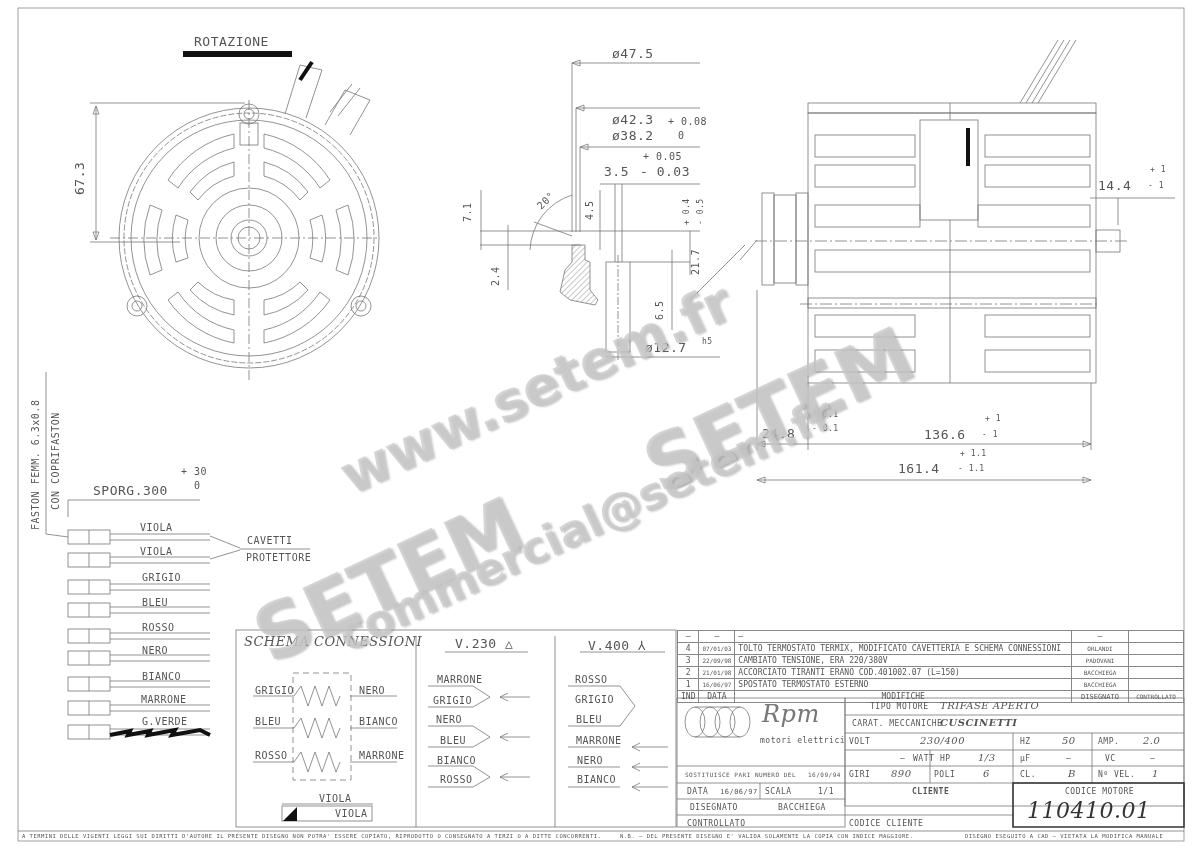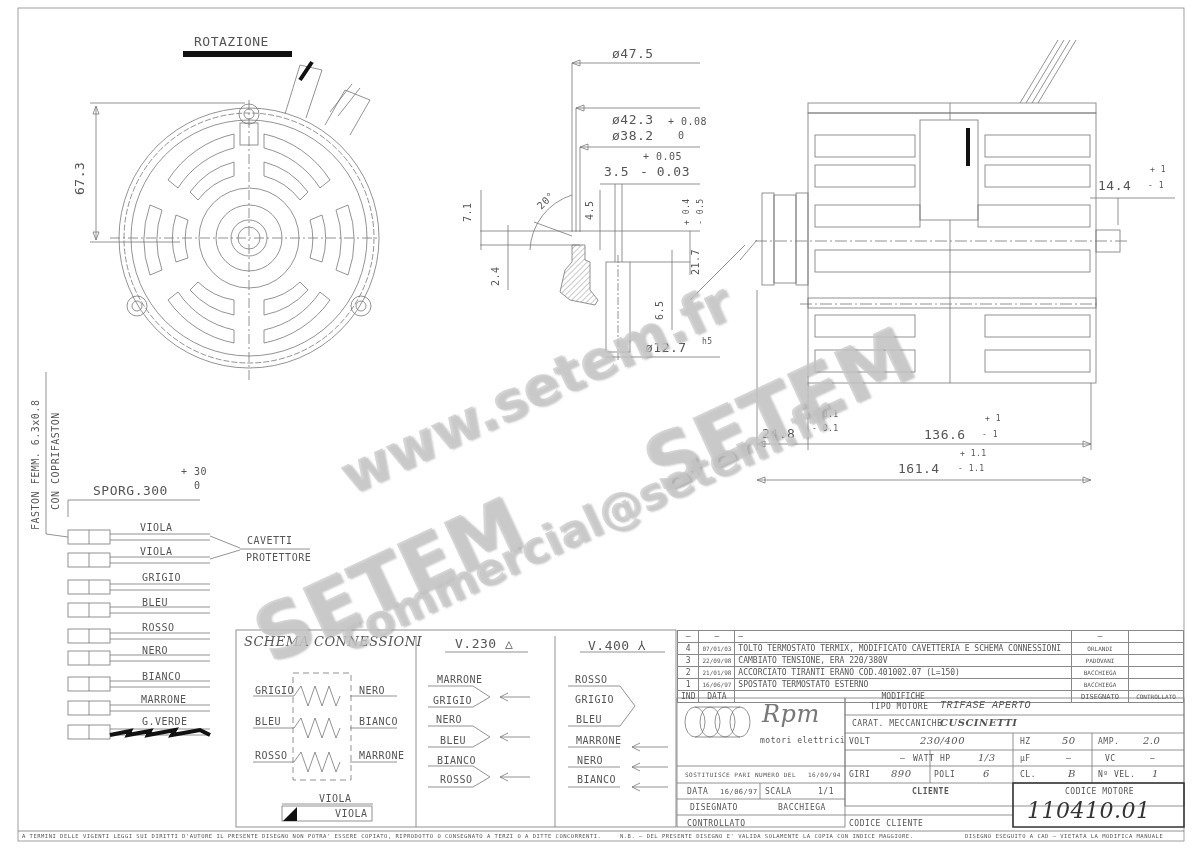--- a/index.html
+++ b/index.html
@@ -392,21 +392,21 @@
     <td style="font-size:7px;text-align:center;">DISEGNATO</td>
     <td style="font-size:6px;text-align:center;">CONTROLLATO</td>
   </tr>
 </tbody>
     </table>
 
 <div class="t it" style="left:762px;top:700px;font-size:24px;color:#777;">Rpm</div>
 <div class="t sm" style="left:760px;top:736px;">motori elettrici</div>
 
 <div class="t sm" style="left:870px;top:702px;">TIPO MOTORE</div>
-<div class="t md it" style="left:940px;top:700px;font-family:Liberation Mono, monospace;">TRIFASE APERTO</div>
+<div class="t md it" style="left:940px;top:700px;">TRIFASE APERTO</div>
 <div class="t sm" style="left:852px;top:719px;">CARAT. MECCANICHE</div>
 <div class="t md it" style="left:940px;top:717px;font-weight:bold;">CUSCINETTI</div>
 
 <div class="t sm" style="left:849px;top:737px;">VOLT</div>
 <div class="t md it" style="left:920px;top:735px;">230/400</div>
 <div class="t sm" style="left:1020px;top:737px;">HZ</div>
 <div class="t md it" style="left:1062px;top:735px;">50</div>
 <div class="t sm" style="left:1098px;top:737px;">AMP.</div>
 <div class="t md it" style="left:1143px;top:735px;">2.0</div>
 

